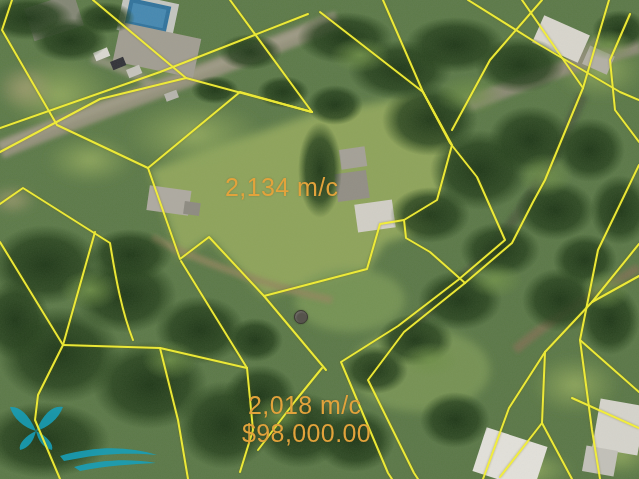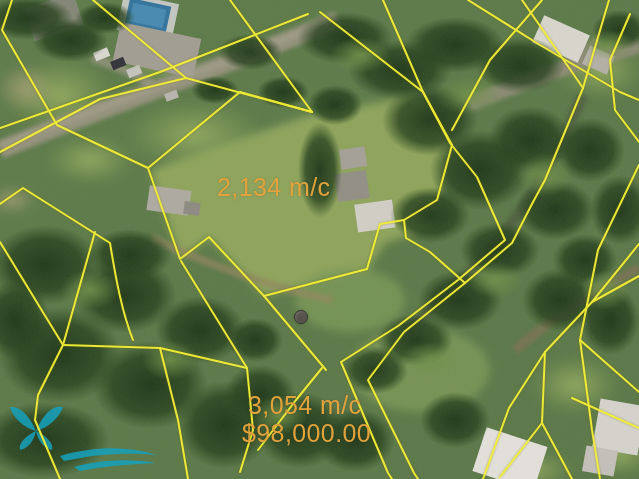--- a/index.html
+++ b/index.html
@@ -13,21 +13,21 @@
   .boundaries{filter:drop-shadow(0 0 1px rgba(110,100,0,.45));}
   .wmark{opacity:.88;filter:blur(.3px);}
   .plabel{
     position:absolute;
     font-size:25px;line-height:28px;letter-spacing:.4px;
     color:#e2a33c;white-space:nowrap;
     text-shadow:0 0 2px rgba(40,40,20,.25);
   }
   .plabel .area{display:block;}
   .plabel .price{display:block;}
-  #label-1{left:206px;top:173px;} #label-1 .area{margin-left:11px;}
+  #label-1{left:206px;top:173px;} #label-1 .area{margin-left:19px;}
   #label-2{left:323px;top:307px;} #label-2 .area{margin-left:7px;}
   #label-3{left:242px;top:391px;} #label-3 .area{margin-left:6px;}
   #marker{
     position:absolute;left:294px;top:310px;width:14px;height:14px;border-radius:50%;
     background:#56534c;border:1px solid #3c3a34;box-sizing:border-box;
     box-shadow:inset 1px 1px 2px rgba(255,255,255,.18), 0 0 2px rgba(0,0,0,.35);
   }
 </style>
 </head>
 <body>
@@ -227,17 +227,17 @@
       <path d="M542,423 L572,479"></path>
     </g>
   </svg>
 
   <div id="marker"></div>
 
   <div class="plabel" id="label-1">
     <span class="area">2,134 m/c</span>
   </div>
   <div class="plabel" id="label-3">
-    <span class="area">3,054 m/c</span>
+    <span class="area">2,018 m/c</span>
     <span class="price">$98,000.00</span>
   </div>
 
 </div>
 
 </body></html>

